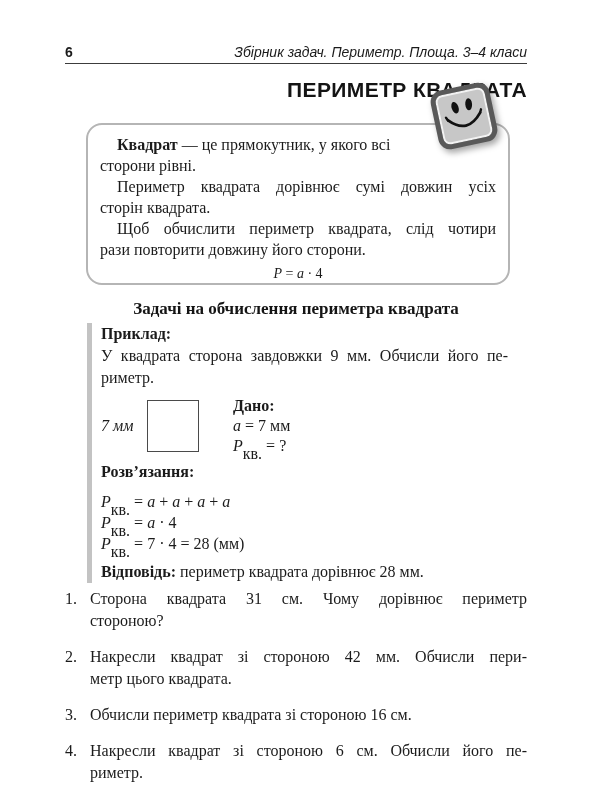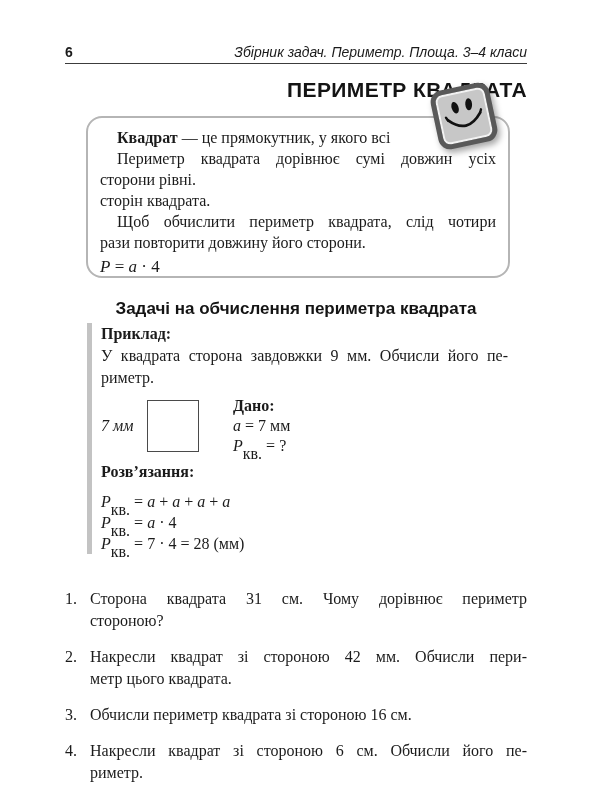--- a/index.html
+++ b/index.html
@@ -17,44 +17,44 @@
   .page-num { font-family:"Liberation Sans", sans-serif; font-weight:bold; font-size:14px; }
   .running  { font-family:"Liberation Sans", sans-serif; font-style:italic; font-size:14px; }
   
   .title {
     position:absolute; top:78px; left:65px; right:73px; text-align:right;
     font-family:"Liberation Sans", sans-serif; font-weight:bold; font-size:21px;
     letter-spacing:.4px; color:#141414;
   }
   
   .def-box {
-    position:absolute; top:116px; left:86px; width:424px; height:162px;
+    position:absolute; top:123px; left:86px; width:424px; height:162px;
     border:2px solid #b5b5b5; border-radius:16px; padding:9px 12px 0;
     font-size:16px; line-height:21px; overflow:hidden;
   }
   .line { display:block; }
   .indent { text-indent:17px; }
   .jl { text-align:justify; text-align-last:justify; }
   .p1-narrow { margin-right:86px; }
   .lead-b { font-weight:bold; }
-  .formula { text-align:left; margin-top:3px; font-size:17px; }
+  .formula { text-align:center; margin-top:3px; font-size:14px; }
   .it { font-style:italic; }
   sub { font-size:16px; position:relative; top:4px; line-height:0; }
   
   .sticker {
     position:absolute; top:86px; left:434px; width:60px; height:60px;
     background:#c7c7c7; border:5px solid #595959; border-radius:12px;
     transform:rotate(-12deg);
     box-shadow:2px 4px 6px rgba(0,0,0,.35), inset 0 0 0 2px #f2f2f2;
   }
   .sticker svg { display:block; width:100%; height:100%; }
   
   .section-heading {
     position:absolute; top:299px; left:65px; right:73px; text-align:center;
-    font-family:Liberation Sans, sans-serif; font-weight:bold; font-size:17px; color:#141414;
+    font-family:Liberation Serif, serif; font-weight:bold; font-size:17px; color:#141414;
   }
   
   .example {
     position:absolute; top:323px; left:87px; width:421px;
     border-left:5px solid #c3c3c3; padding-left:9px;
     font-size:16px; line-height:22px;
   }
   .bold { font-weight:bold; }
   .diagram { display:flex; align-items:center; margin:7px 0 5px; }
   .side-label { width:46px;font-style:italic; }
@@ -77,22 +77,22 @@
     <div class="header-row">
       <span class="page-num">6</span>
       <span class="running">Збірник задач. Периметр. Площа. 3–4 класи</span>
     </div>
   </div>
 
   <div class="title">ПЕРИМЕТР КВАДРАТА</div>
 
   <div class="def-box">
     <div class="line indent p1-narrow"><b class="lead-b">Квадрат</b><span> — це прямокутник, у якого всі</span></div>
+    <div class="line">сторони рівні.</div>
     <div class="line indent jl">Периметр квадрата дорівнює сумі довжин усіх</div>
-    <div class="line">сторони рівні.</div>
     <div class="line">сторін квадрата.</div>
     <div class="line indent jl">Щоб обчислити периметр квадрата, слід чотири</div>
     <div class="line">рази повторити довжину його сторони.</div>
     <div class="formula"><span class="it">P</span><span> = </span><span class="it">a</span><span> · 4</span></div>
   </div>
 
   <div class="sticker">
     <svg viewBox="0 0 50 50">
       <ellipse cx="18" cy="15" rx="3.4" ry="6" fill="#111" transform="rotate(-7 18 15)"></ellipse>
       <ellipse cx="32" cy="14.5" rx="3.4" ry="6" fill="#111" transform="rotate(7 32 14.5)"></ellipse>
@@ -118,20 +118,21 @@
       </span>
     </div>
 
     <div class="line bold">Розв’язання:</div>
     <div class="solution">
       <div class="line"><span class="it">P</span><sub>кв.</sub><span> = </span><span class="it">a</span><span> + </span><span class="it">a</span><span> + </span><span class="it">a</span><span> + </span><span class="it">a</span></div>
       <div class="line"><span class="it">P</span><sub>кв.</sub><span> = </span><span class="it">a</span><span> · 4</span></div>
       <div class="line"><span class="it">P</span><sub>кв.</sub><span> = 7 · 4 = 28 (мм)</span></div>
     </div>
 
+    <div class="answer"><b>Відповідь:</b><span> периметр квадрата дорівнює 28 мм.</span></div>
   </div>
 
   <div class="problems">
     <div class="problem">
       <div class="pnum">1.</div>
       <div class="ptext">
         <div class="line jl">Сторона квадрата 31 см. Чому дорівнює периметр</div>
         <div class="line">стороною?</div>
       </div>
     </div>

